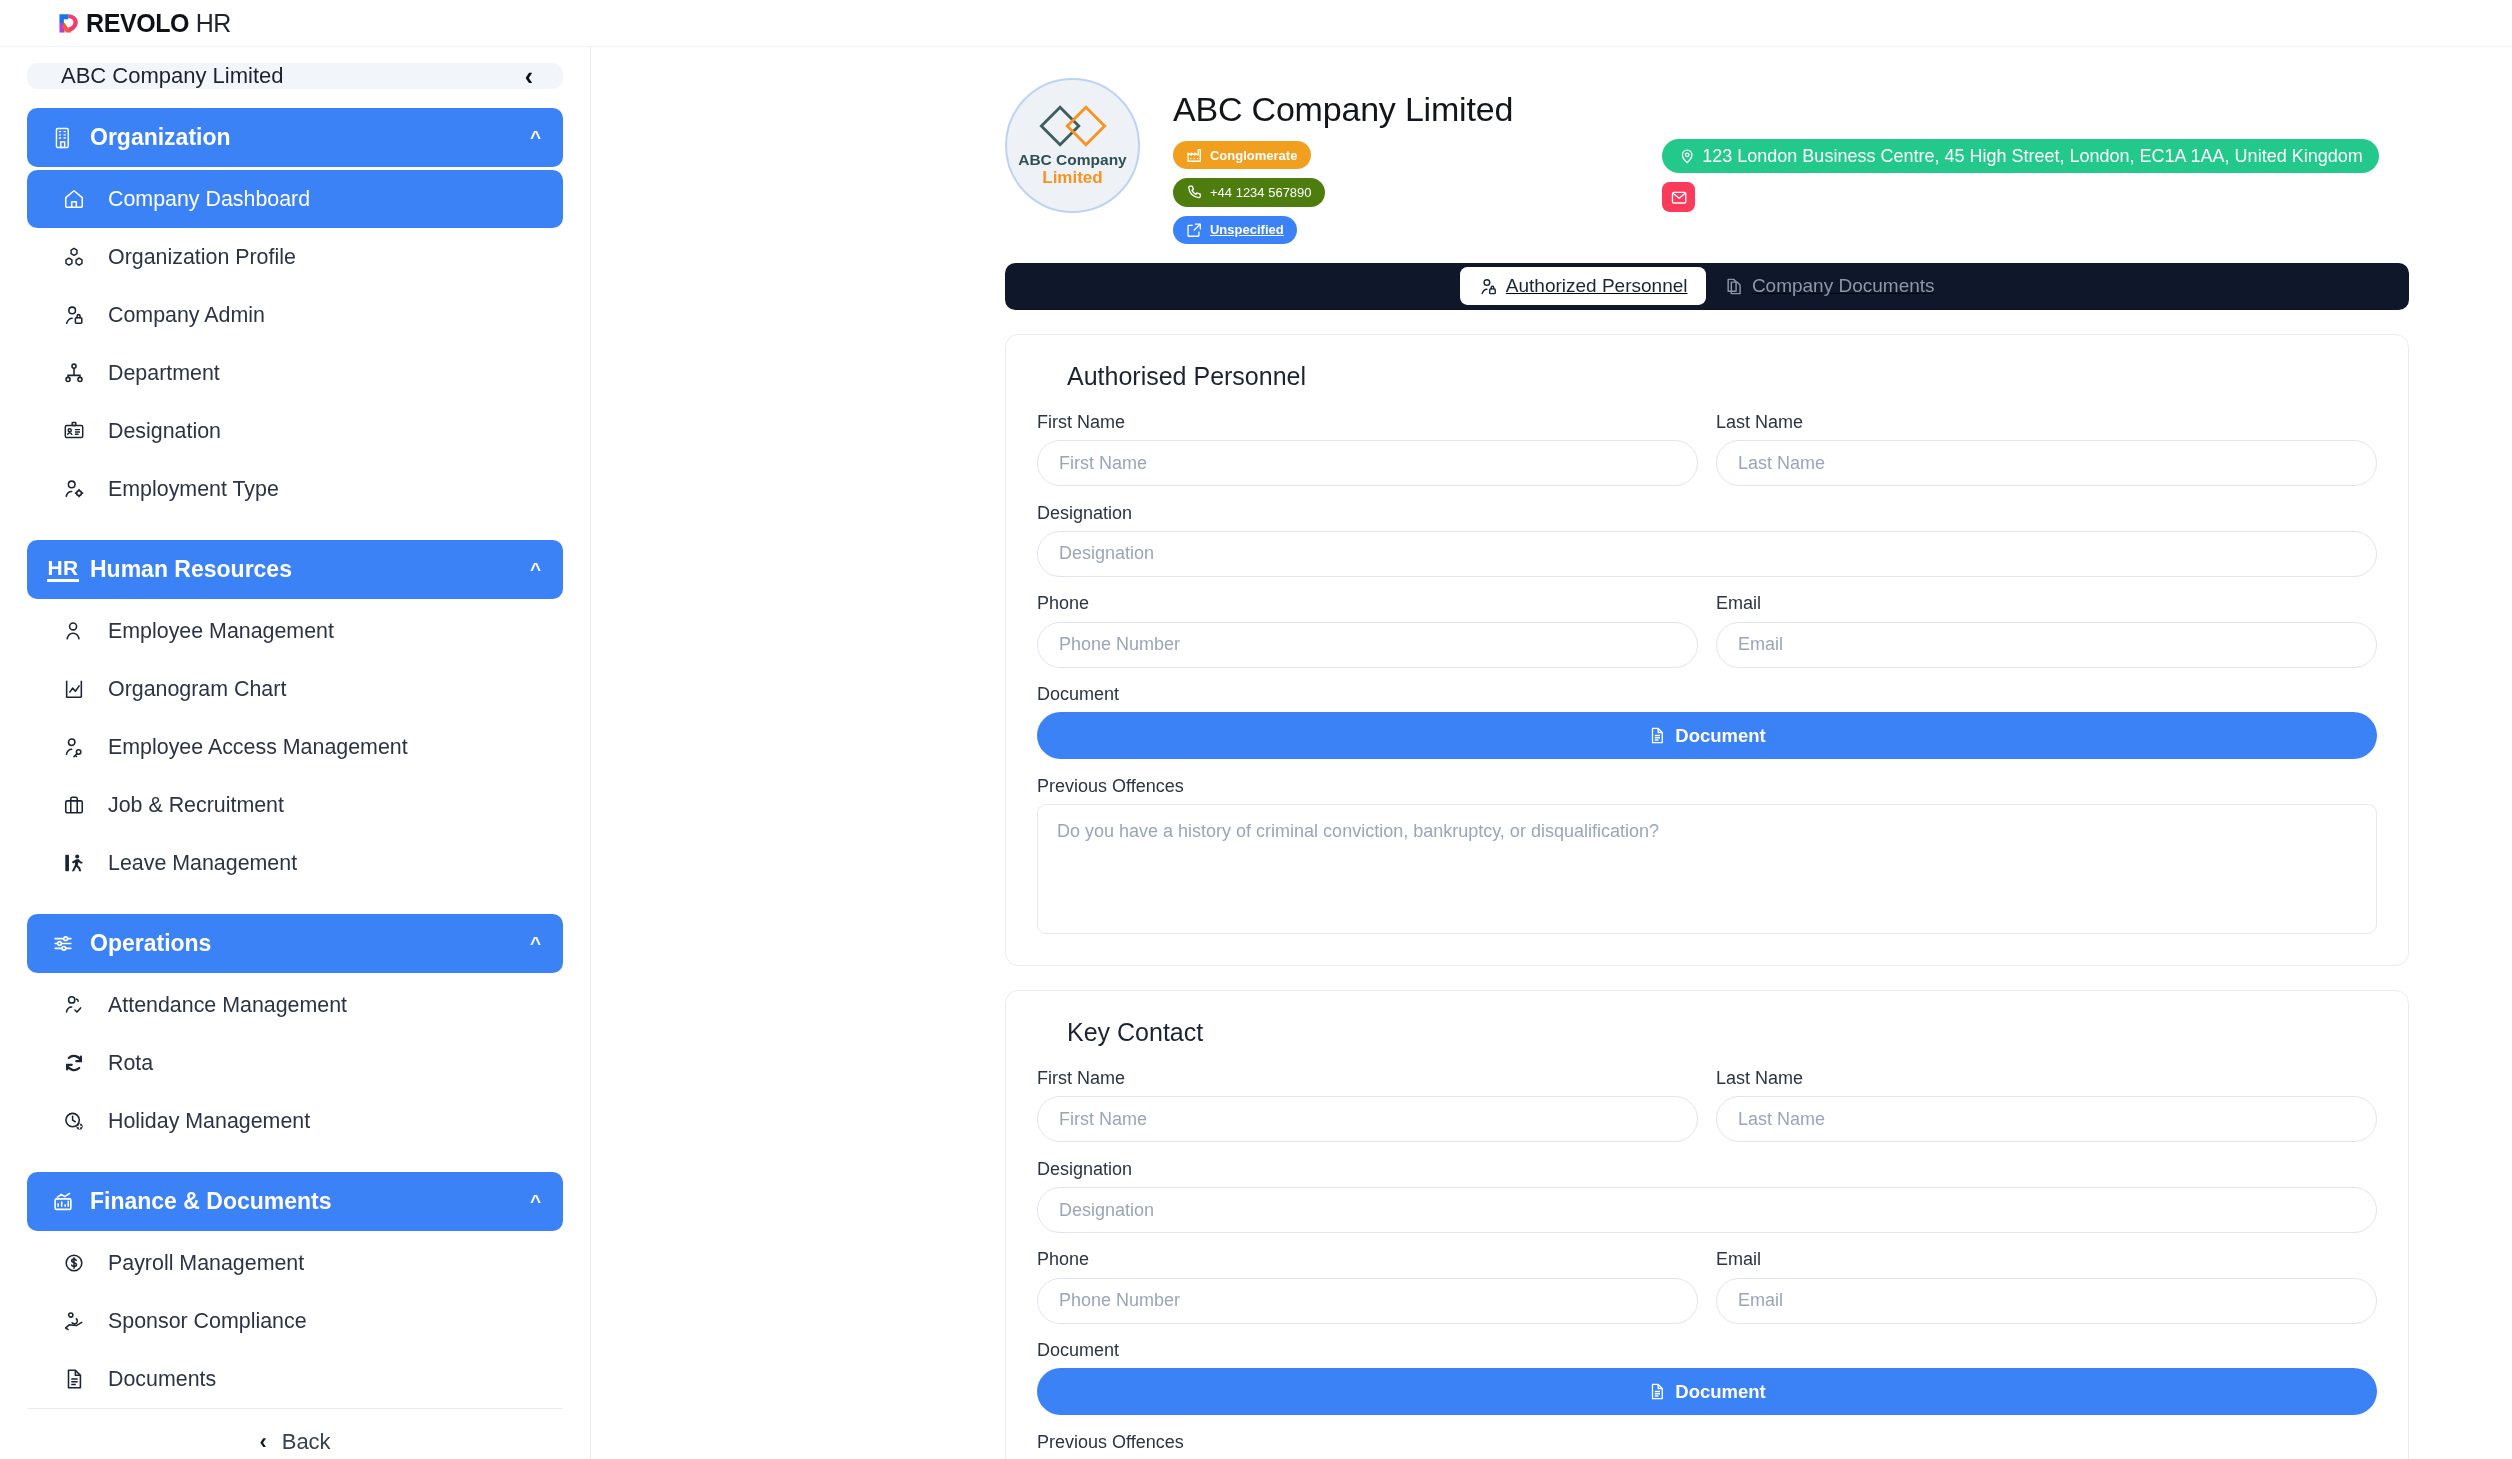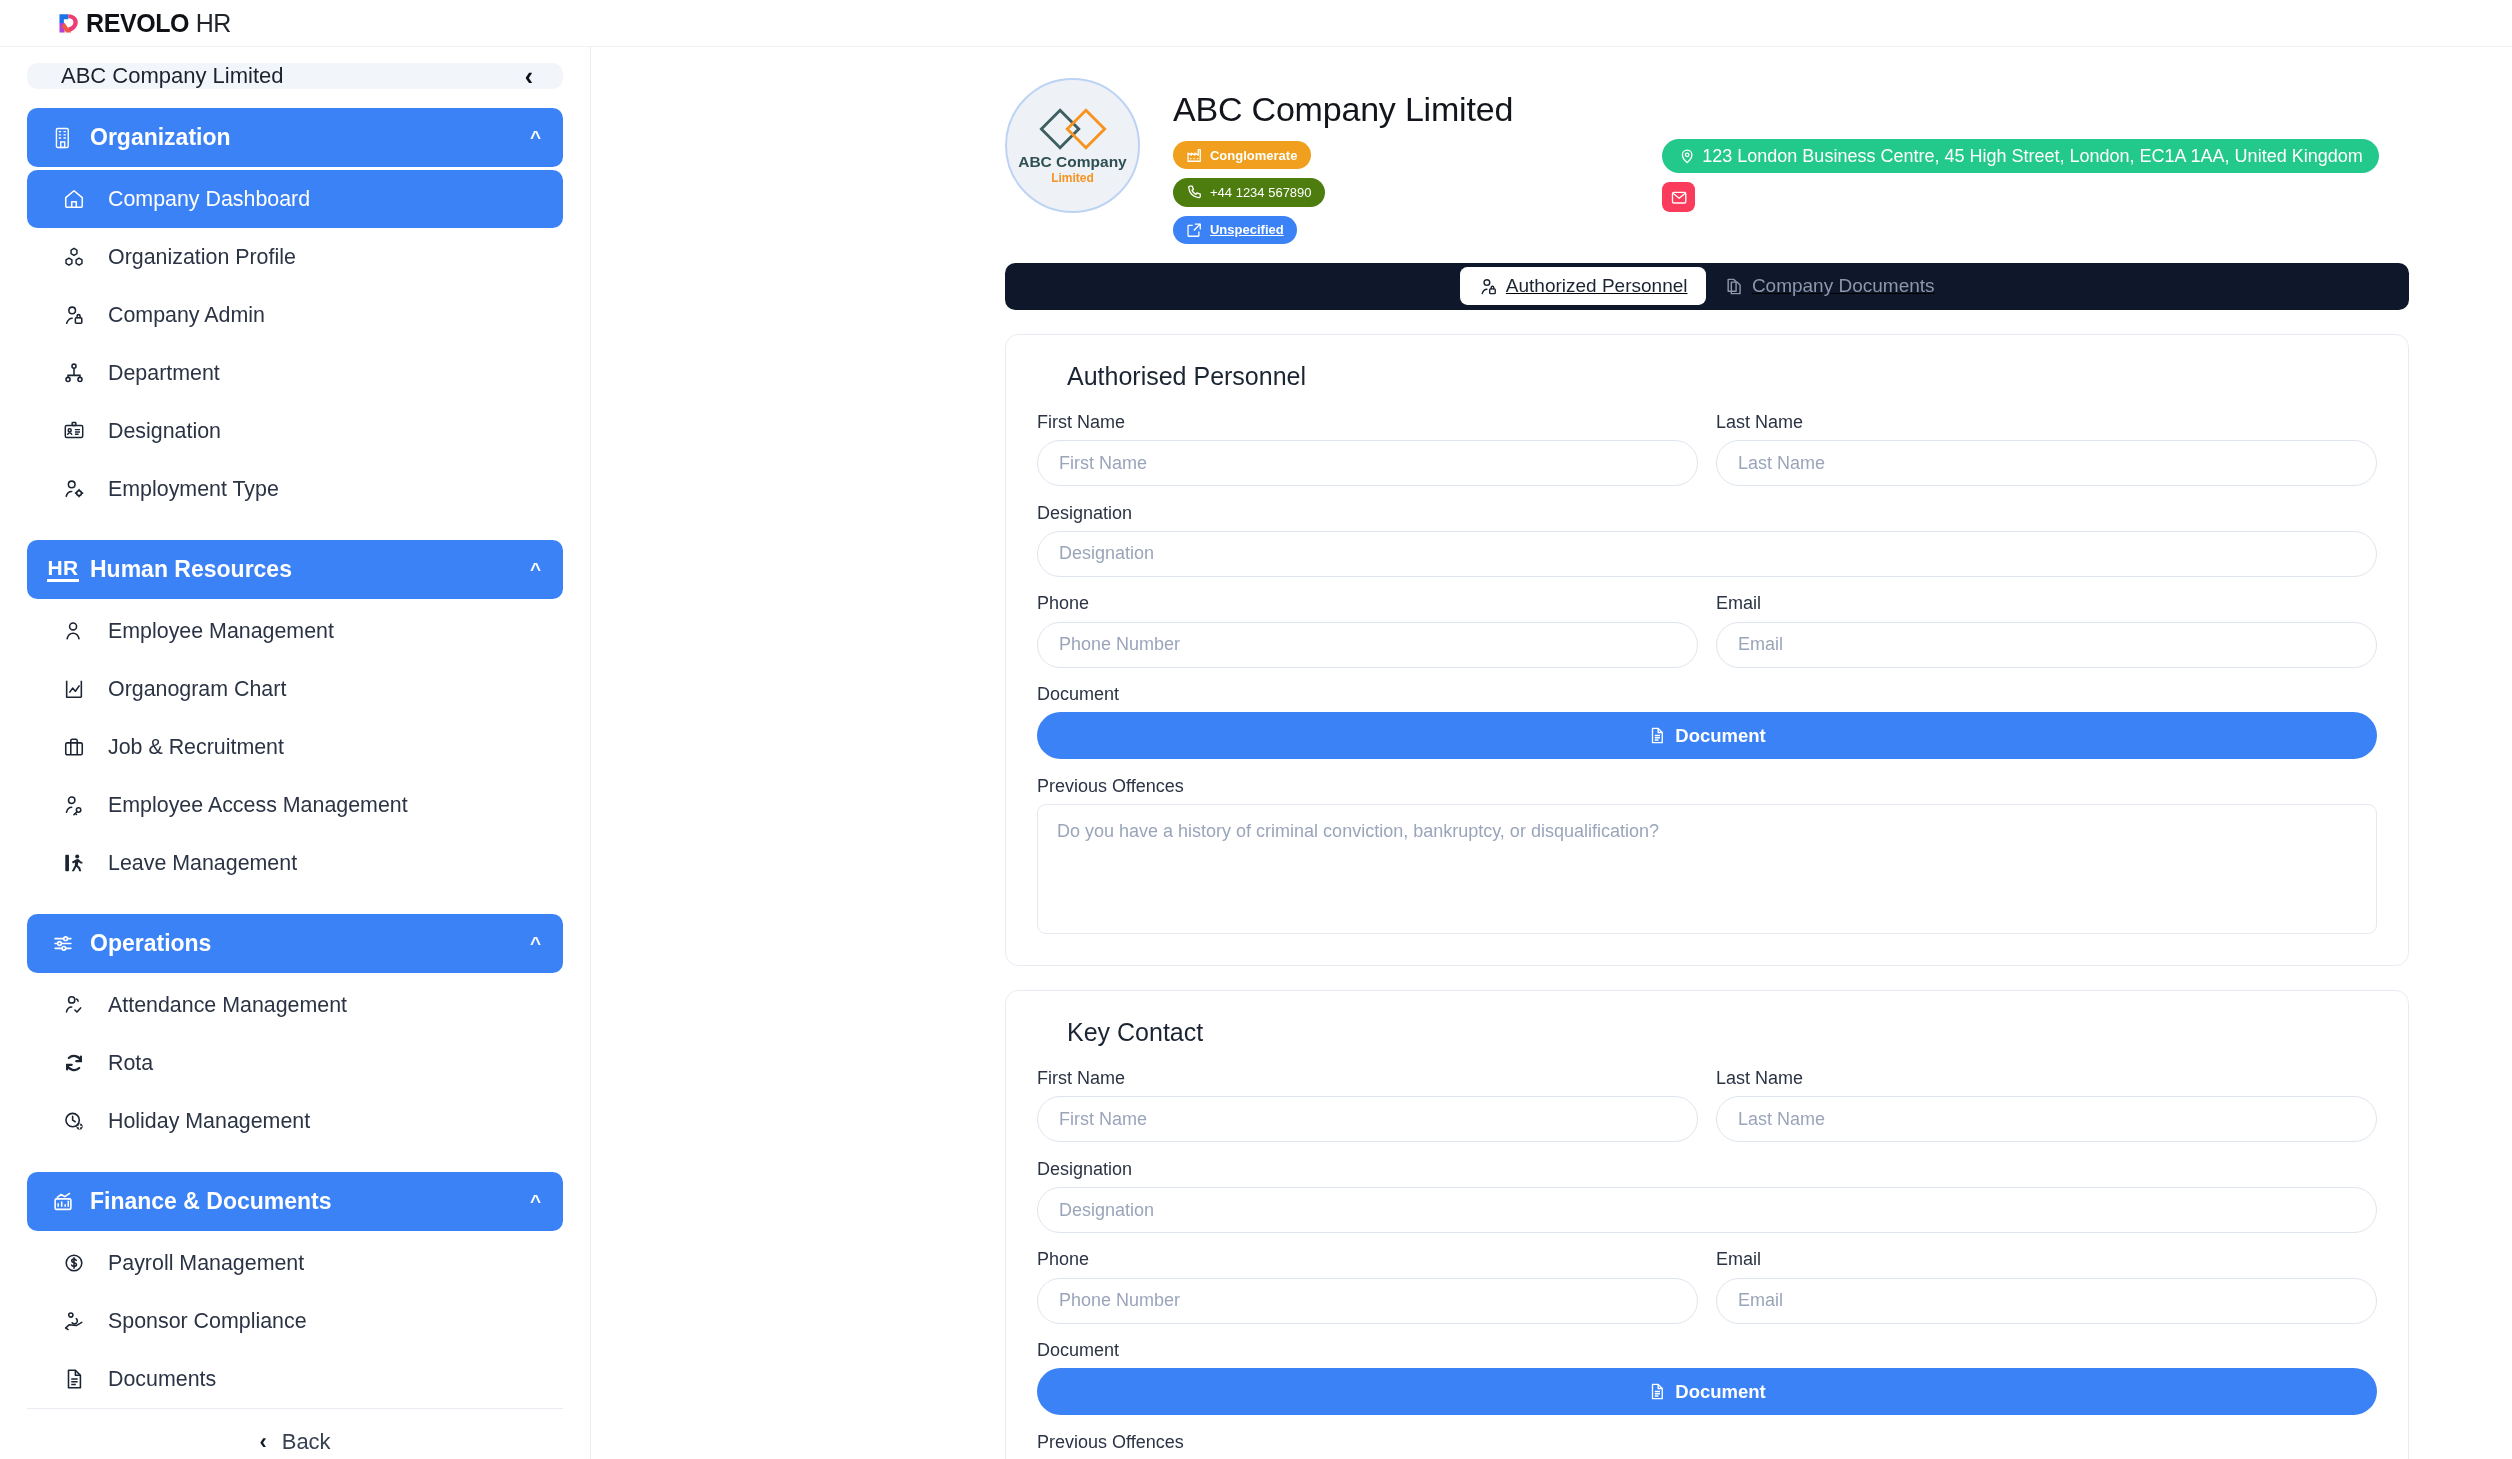--- a/index.html
+++ b/index.html
@@ -90,21 +90,21 @@
   .company-header { display: flex; align-items: flex-start; position: relative; }
   .avatar {
     width: 135px; height: 135px; flex: 0 0 135px;
     border-radius: 50%;
     background: #eef2f7;
     border: 2.2px solid #bdd3f3;
     display: flex; flex-direction: column; align-items: center; justify-content: center;
     gap: 1.5px;
   }
   .avatar .av-name { font-size: 15.5px; font-weight: 800; color: #2f4f52; line-height: 1.1; text-align: center; }
-  .avatar .av-sub { font-size: 12px; font-weight: 800; color: #f7931e; line-height: 1.1; }
+  .avatar .av-sub { font-size: 17px; font-weight: 800; color: #f7931e; line-height: 1.1; }
 
   .company-meta { margin-left: 33px; padding-top: 12px; }
   .company-name { font-size: 34px; color: #12151b; font-weight: 400; letter-spacing: -0.2px; }
   .pill-stack { margin-top: 12px; display: flex; flex-direction: column; align-items: flex-start; gap: 9px; }
   .pill {
     display: inline-flex; align-items: center; gap: 7.4px;
     border-radius: 738px;
     padding: 6px 13.3px;
     color: #ffffff;
     font-size: 13px;
@@ -318,39 +318,39 @@
               <path d="M4 3v18h16"></path>
               <path d="M20 3v18"></path>
               <path d="M7 16l3.5-5 3 3.5L18 8"></path>
             </svg>
           </span>
           <span class="ni-label">Organogram Chart</span>
         </div>
 
         <div class="nav-item">
           <span class="ni-icon">
-            <svg width="22" height="22" viewBox="0 0 24 24" fill="none" stroke="#1b2433" stroke-width="1.7" stroke-linejoin="round">
-              <rect x="3" y="7.5" width="18" height="13" rx="1.6"></rect>
-              <path d="M8.5 7.5V5.2a1.6 1.6 0 0 1 1.6-1.6h3.8a1.6 1.6 0 0 1 1.6 1.6v2.3"></path>
-              <path d="M8.5 7.5v13M15.5 7.5v13"></path>
-            </svg>
-          </span>
-          <span class="ni-label">Job &amp; Recruitment</span>
-        </div>
-
-        <div class="nav-item">
-          <span class="ni-icon">
             <svg width="22" height="22" viewBox="0 0 24 24" fill="none" stroke="#1b2433" stroke-width="1.7" stroke-linecap="round">
               <circle cx="9.5" cy="6.8" r="3.5"></circle>
               <path d="M3.8 20c.8-3.6 3-5.6 5.7-5.6"></path>
               <circle cx="17" cy="17.5" r="2.4"></circle>
               <path d="M15.2 19.3l-3.2 3.2M13.5 21l1.2 1.2"></path>
             </svg>
           </span>
           <span class="ni-label">Employee Access Management</span>
+        </div>
+
+        <div class="nav-item">
+          <span class="ni-icon">
+            <svg width="22" height="22" viewBox="0 0 24 24" fill="none" stroke="#1b2433" stroke-width="1.7" stroke-linejoin="round">
+              <rect x="3" y="7.5" width="18" height="13" rx="1.6"></rect>
+              <path d="M8.5 7.5V5.2a1.6 1.6 0 0 1 1.6-1.6h3.8a1.6 1.6 0 0 1 1.6 1.6v2.3"></path>
+              <path d="M8.5 7.5v13M15.5 7.5v13"></path>
+            </svg>
+          </span>
+          <span class="ni-label">Job &amp; Recruitment</span>
         </div>
 
         <div class="nav-item">
           <span class="ni-icon">
             <svg width="22" height="22" viewBox="0 0 24 24" fill="#1b2433">
               <rect x="2.5" y="3" width="4" height="18" rx="1"></rect>
               <circle cx="15.5" cy="5" r="2.2"></circle>
               <path d="M14 8.2l-4.2 2.4 1 2 2.4-1.2-.4 3.2L9.6 21h2.4l2.6-4.8 2.2 2.1.8 2.7h2.3l-1.2-4-2.6-2.6.8-3.6 2.2 1.8h2.1v-2h-1.4l-3-2.9z"></path>
             </svg>
           </span>

